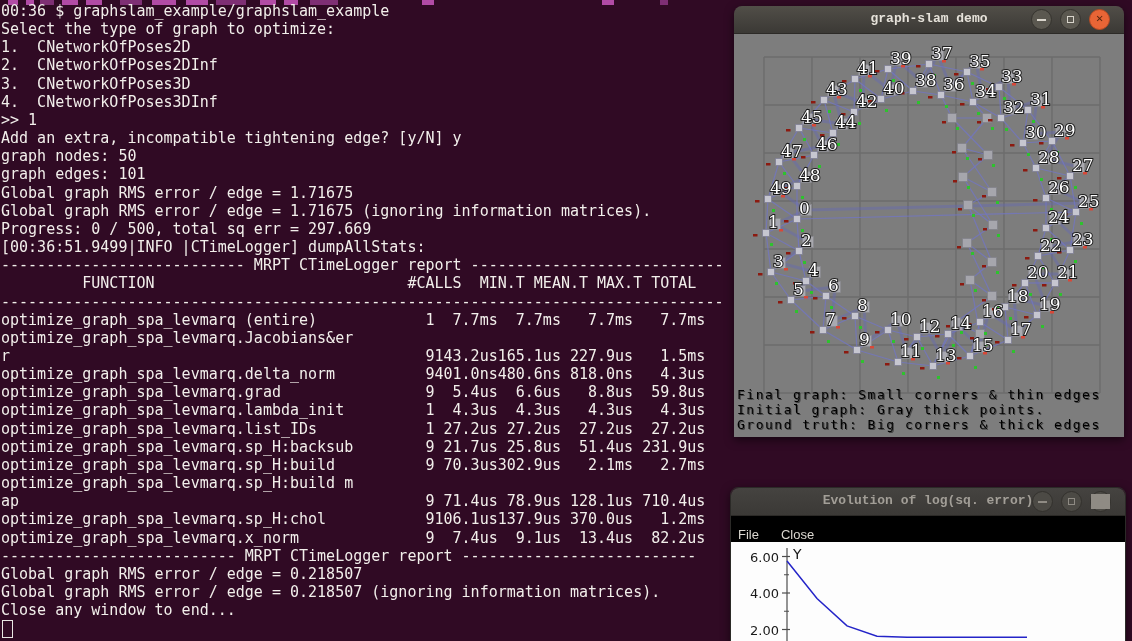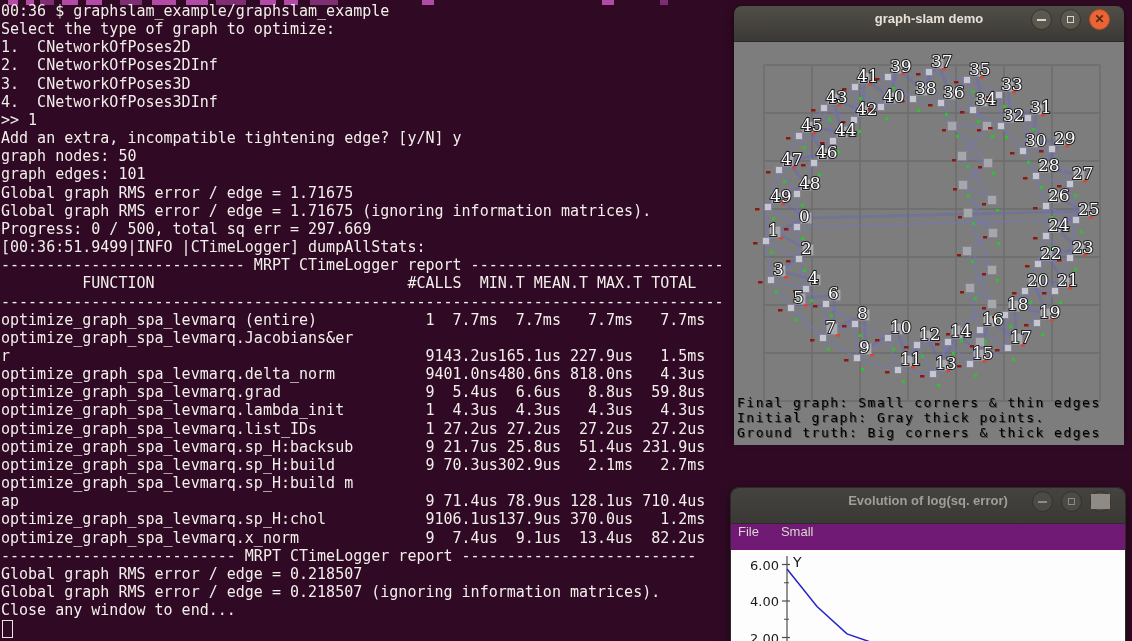--- a/index.html
+++ b/index.html
@@ -12,23 +12,23 @@
   #term-pre{
     position:absolute;left:1px;top:2px;margin:0;
     font-family:"DejaVu Sans Mono",monospace;font-size:15px;line-height:18.15px;
     color:#f2efeb;white-space:pre;letter-spacing:0px;
   }
   #term-cursor{position:absolute;left:2px;top:620px;width:9px;height:16px;border:1px solid #e8e6e3;}
   .top-mark{position:absolute;top:0;height:5px;background:#b14ba5;}
   
   .win{position:absolute;border-radius:8px 8px 2px 2px;box-shadow:0 3px 10px rgba(0,0,0,.55);}
   .titlebar{
-    height:36px;border-radius:8px 8px 0 0;position:relative;
+    height:28px;border-radius:8px 8px 0 0;position:relative;
     background:linear-gradient(#514e48,#3b3935);
-    border-bottom:1px solid #2c2a27;box-sizing:border-box;
+    border-bottom:1px solid #2c2a27;box-sizing:border-box;font-family:Liberation Mono, monospace;
   }
   .titlebar.inactive{background:linear-gradient(#454340,#3b3936);}
   .title-text{
     position:absolute;left:0;right:0;top:5px;text-align:center;
     font-size:13px;font-weight:bold;color:#e6e2da;
   }
   .titlebar.inactive .title-text{color:#a29e97;}
   .win-btns{position:absolute;right:14px;top:3px;display:flex;gap:8px;}
   .wbtn{
     width:21px;height:21px;border-radius:50%;background:#5b5850;border:1px solid #35332e;
@@ -46,21 +46,21 @@
   #graph-win{left:734px;top:6px;width:390px;height:431px;}
   #graph-content{position:relative;width:390px;height:403px;background:#7d7d7d;overflow:hidden;}
   #graph-overlay{
     position:absolute;left:3px;bottom:5px;
     font-family:"DejaVu Sans Mono",monospace;font-size:13px;line-height:15px;
     letter-spacing:1.5px;color:#000000;text-shadow:1px 1px 0 rgba(20,20,20,.55);
     white-space:pre;
   }
   
   #evo-win{left:730px;top:440px;width:394px;height:197px;border:1px solid #2b2a27;box-sizing:content-box;margin-top:47px;}
-  #evo-menubar{height:26px;background:#701a75;display:flex;align-items:flex-start;gap:22px;padding-left:7px;}
+  #evo-menubar{height:26px;background:#000000;display:flex;align-items:flex-end;gap:22px;padding-left:7px;}
   .menu-item{font-size:13px;color:#dbd7d0;}
   #evo-plot{position:relative;width:394px;height:143px;background:#fdfdfd;}
   svg{display:block;}
 </style>
 </head>
 <body>
 
 <div id="terminal">
   <div id="top-marks">
       <div class="top-mark" style="left: 8px; width: 10px;"></div>
@@ -659,21 +659,21 @@
       <div class="wbtn">
           <span class="box"></span>
         </div>
       <div class="wbtn">
           <span class="ex">✕</span>
         </div>
     </div>
   </div>
   <div id="evo-menubar">
     <span class="menu-item">File</span>
-    <span class="menu-item">Small</span>
+    <span class="menu-item">Close</span>
   </div>
   <div id="evo-plot">
     <svg id="plot-svg" width="394" height="143">
         <line x1="0" y1="124" x2="394" y2="124" stroke="#4d4d4d" stroke-width="1.2"></line>
         <line x1="56" y1="6" x2="56" y2="124" stroke="#4d4d4d" stroke-width="1.2"></line>
         <line x1="51" y1="124" x2="59" y2="124" stroke="#4d4d4d" stroke-width="1.2"></line>
         <text x="48" y="129" text-anchor="end" fill="#1a1a1a" font-size="13" font-family="DejaVu Sans, sans-serif">0.00</text>
         <line x1="51" y1="87.5" x2="59" y2="87.5" stroke="#4d4d4d" stroke-width="1.2"></line>
         <text x="48" y="92.5" text-anchor="end" fill="#1a1a1a" font-size="13" font-family="DejaVu Sans, sans-serif">2.00</text>
         <line x1="51" y1="51" x2="59" y2="51" stroke="#4d4d4d" stroke-width="1.2"></line>

